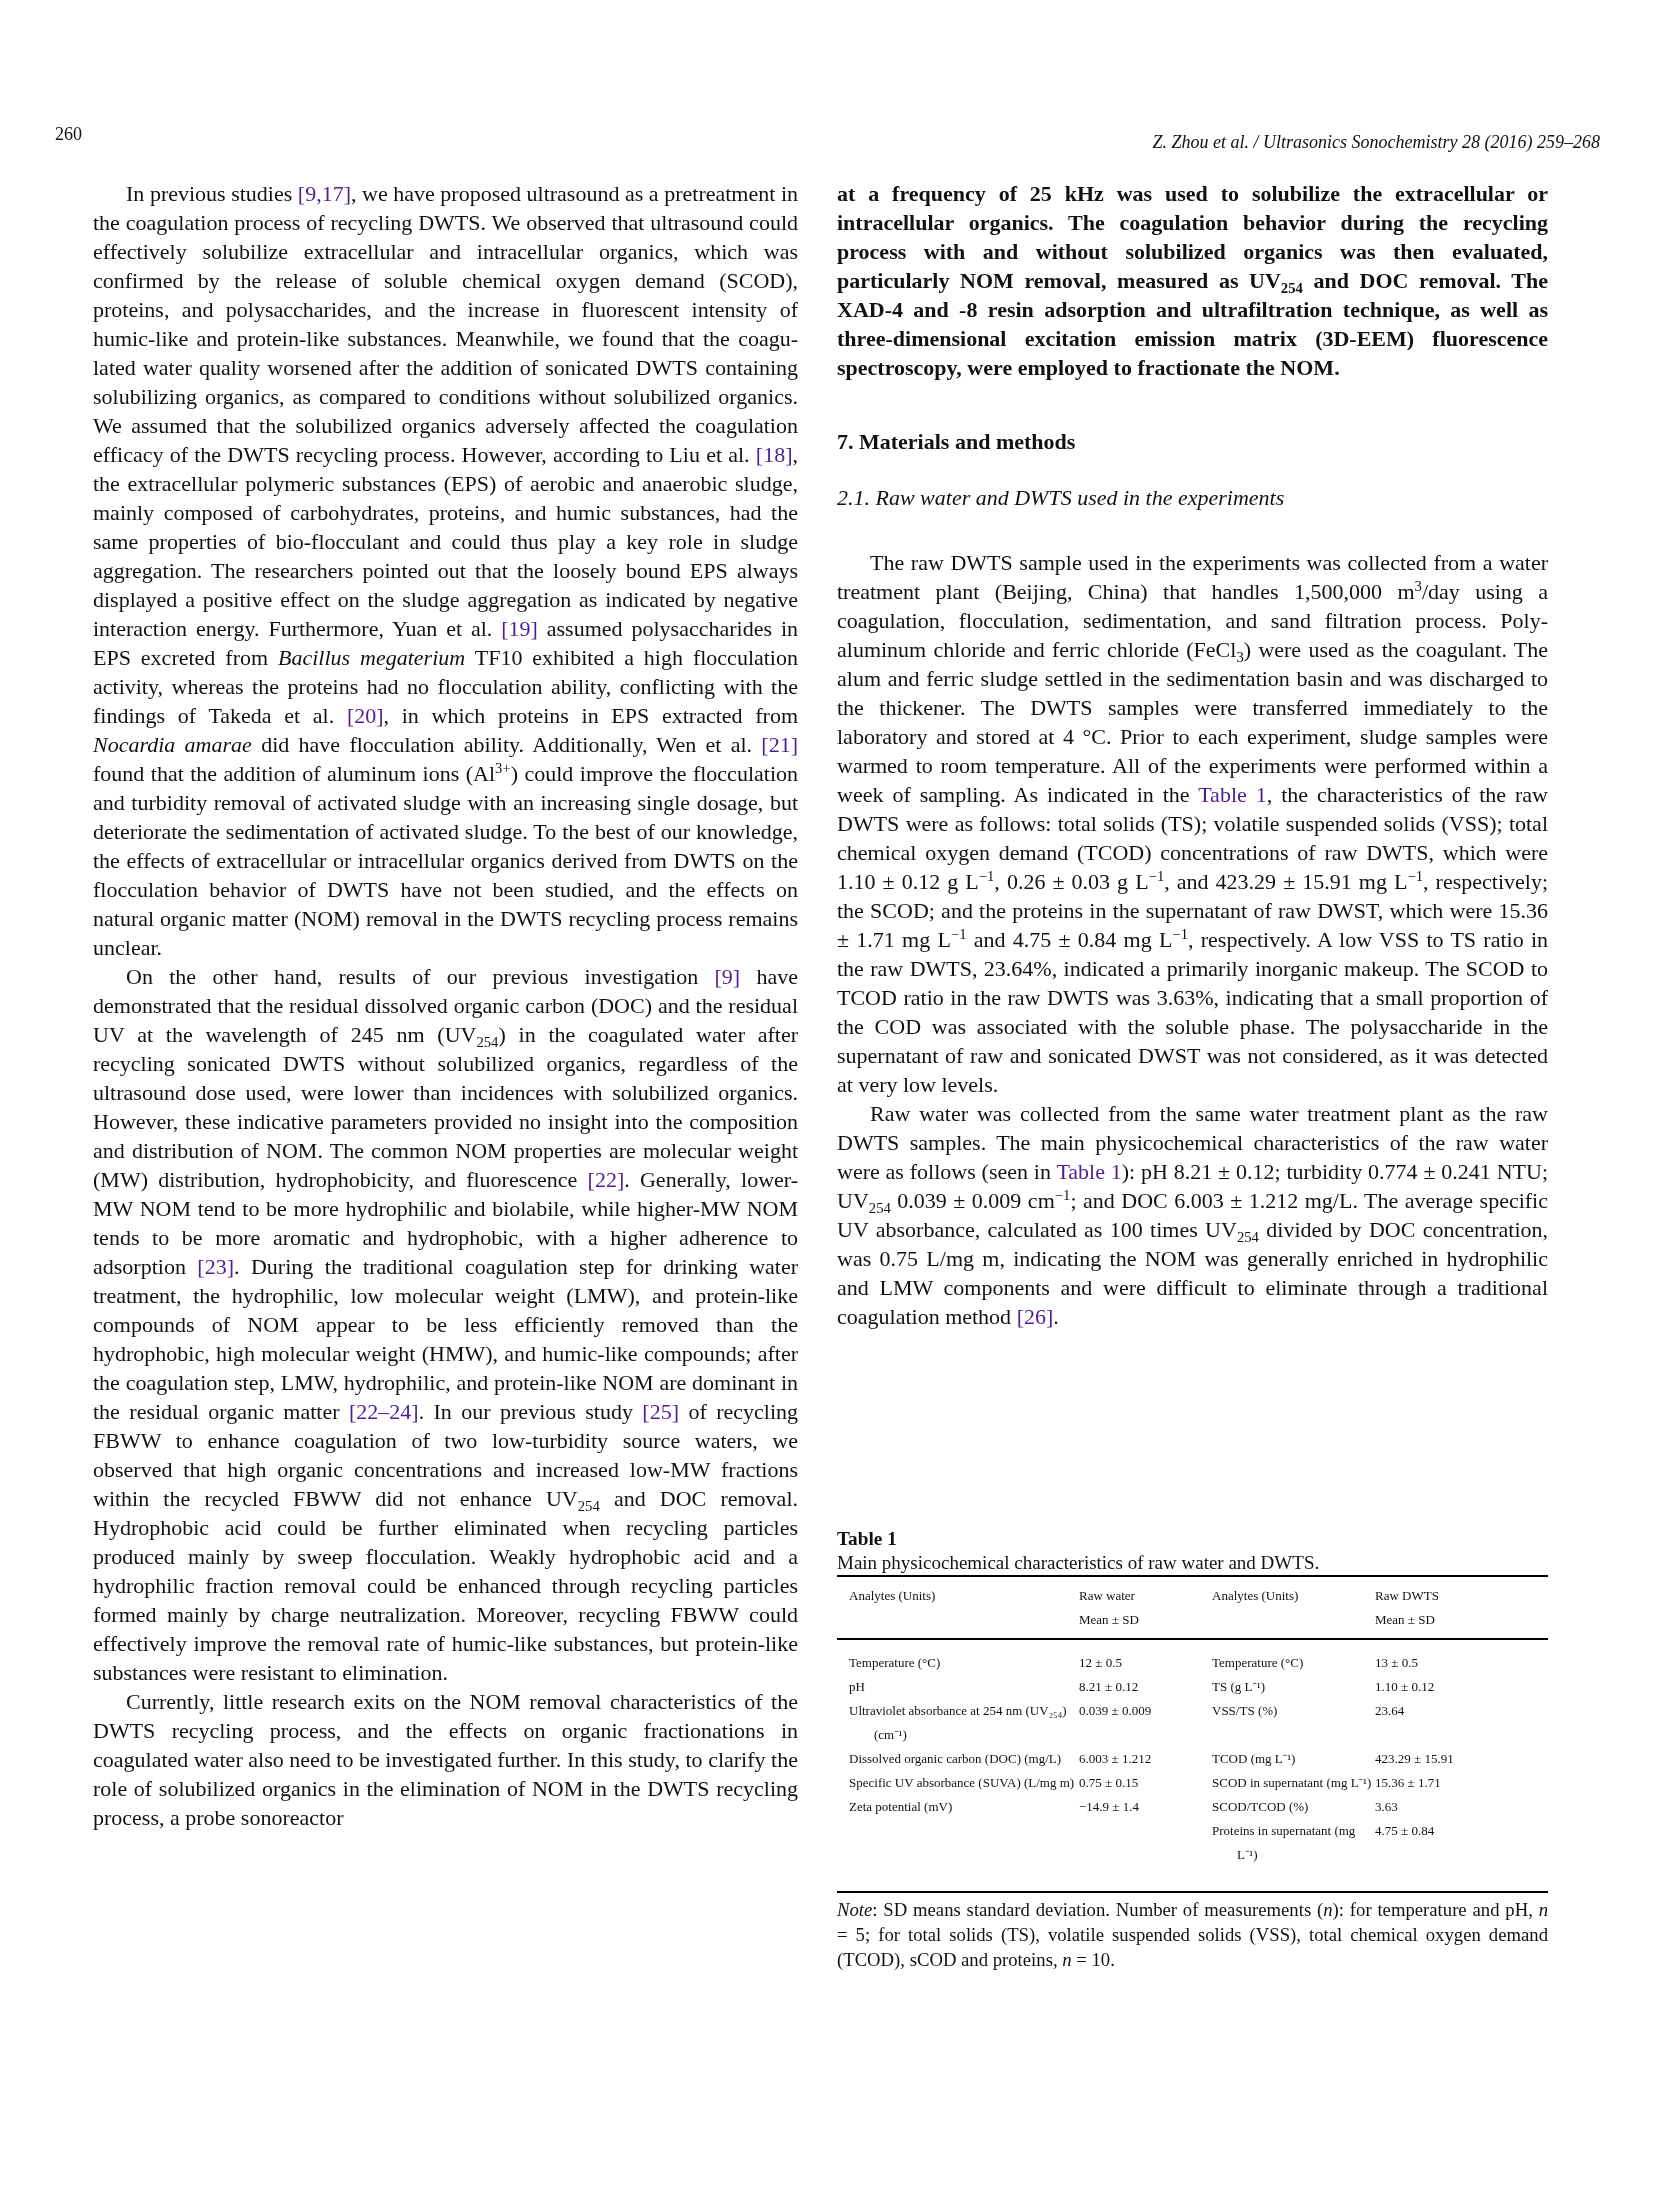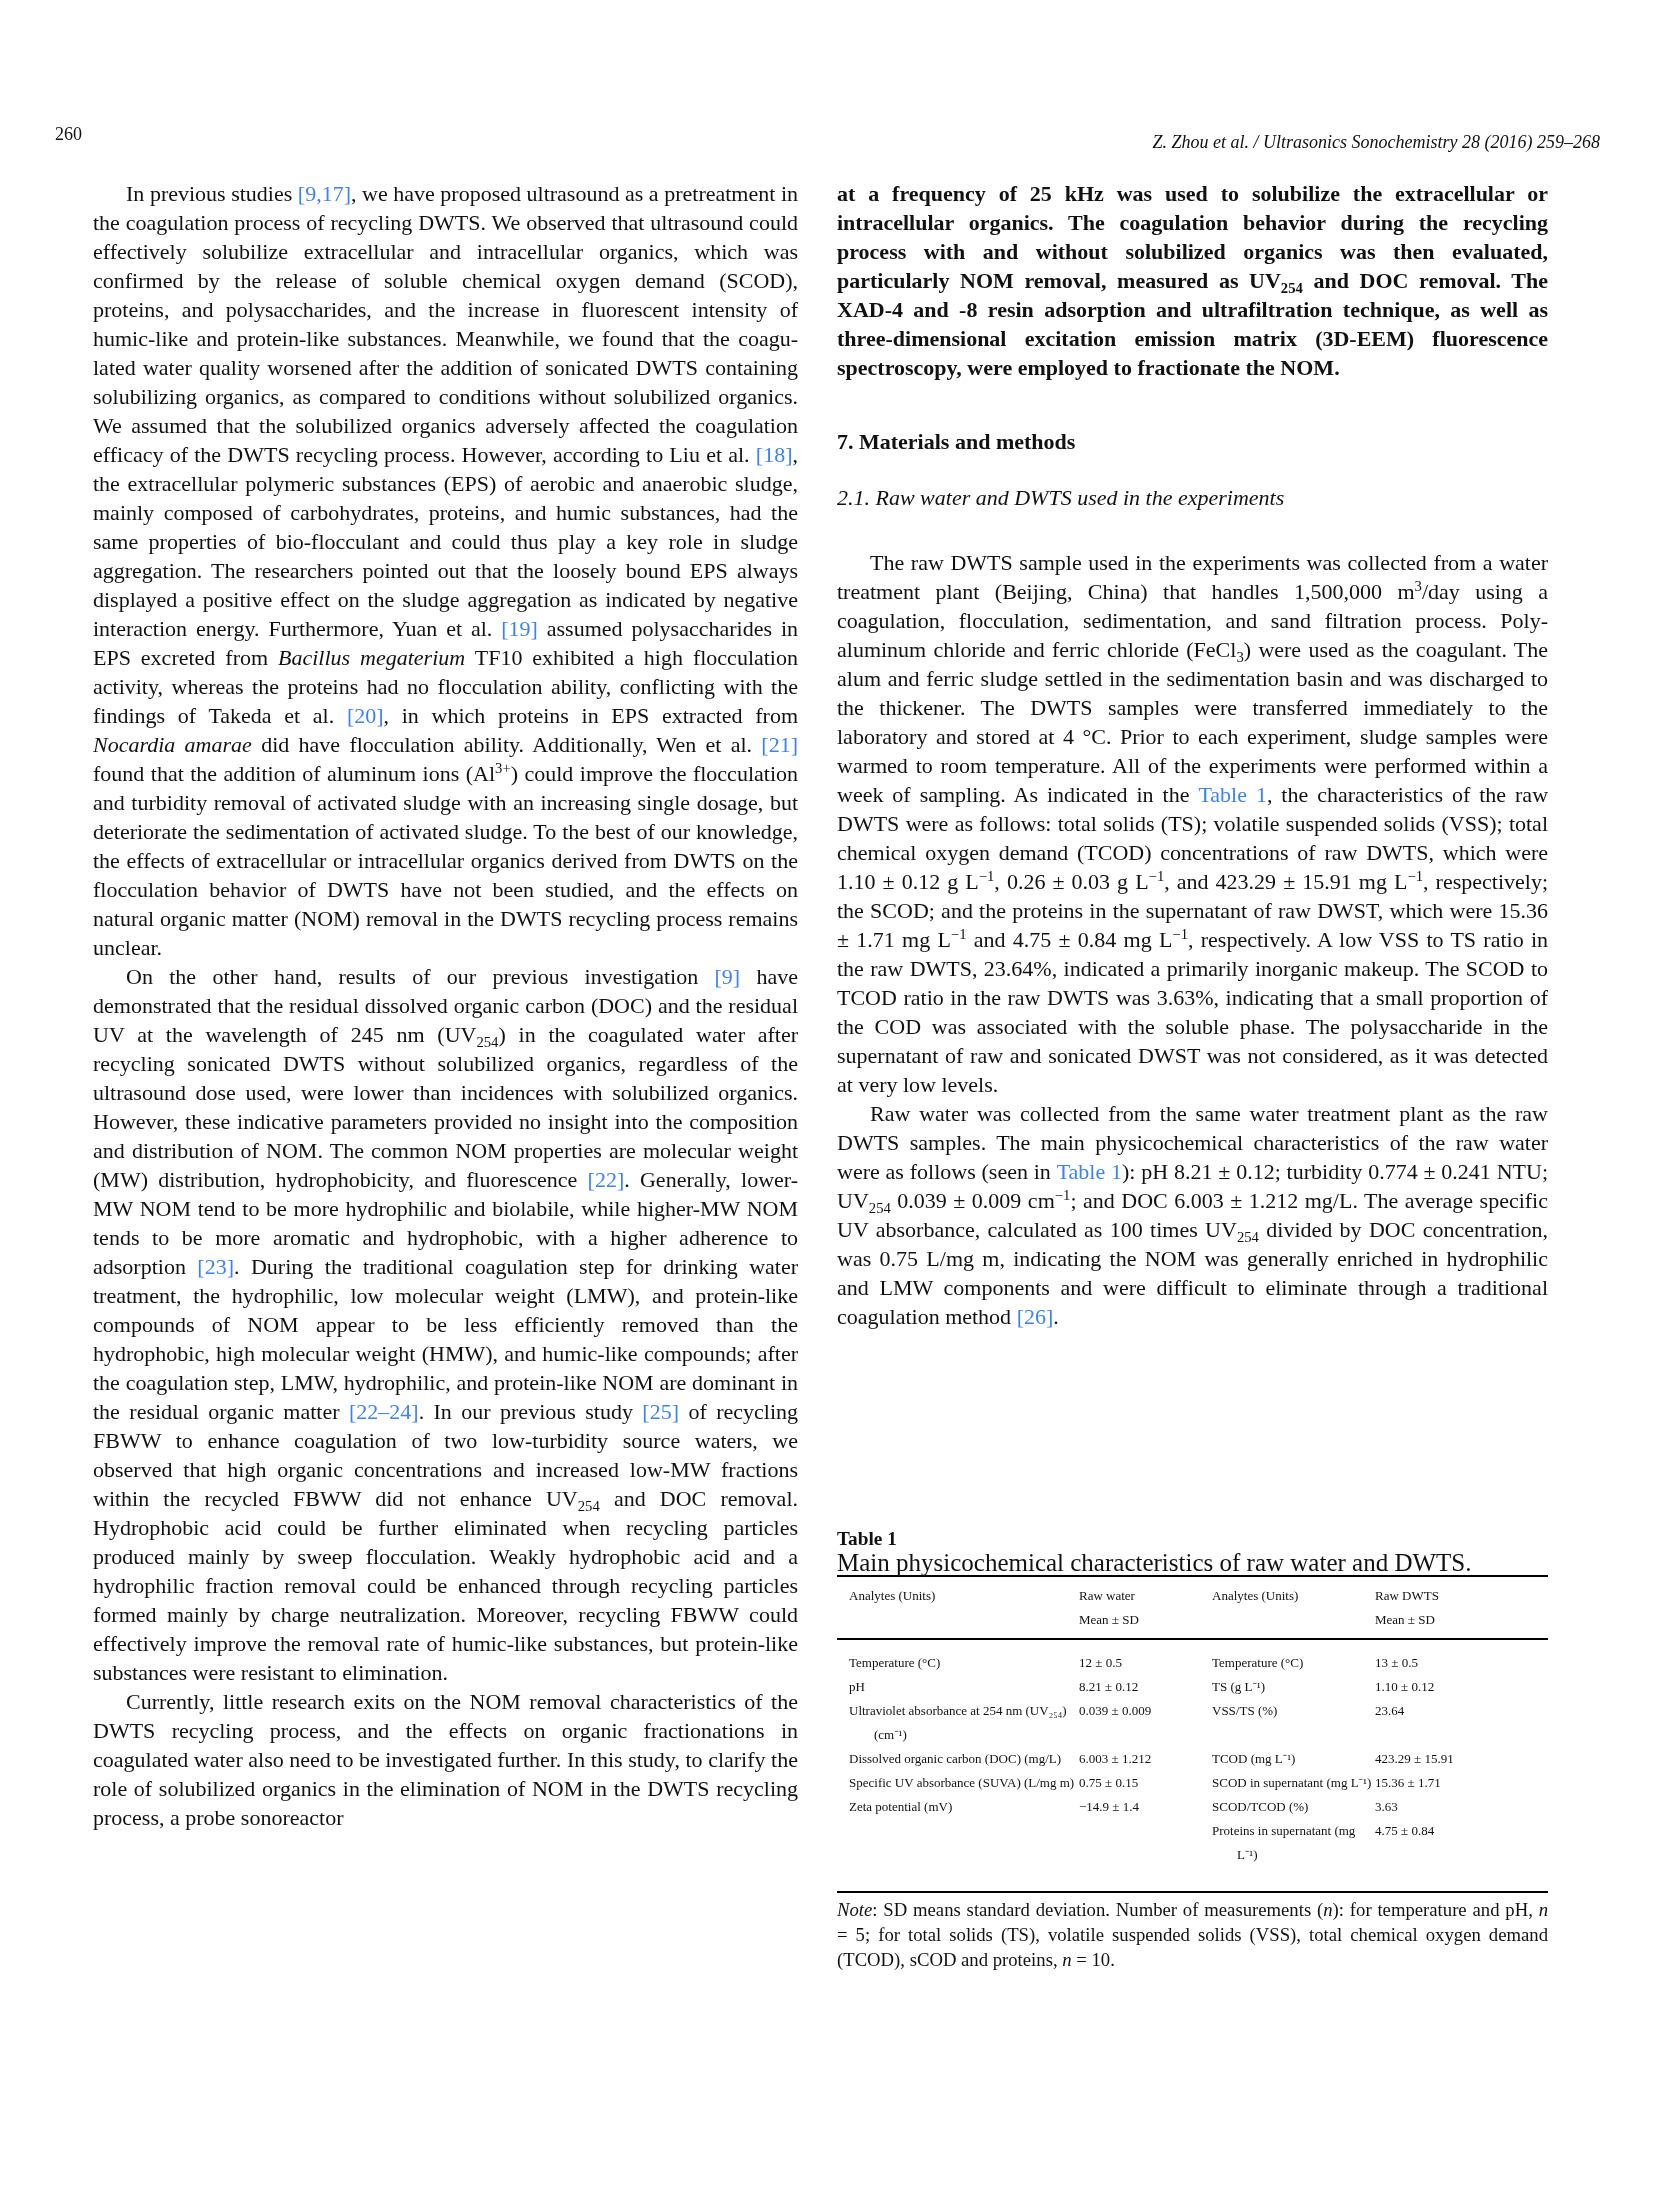--- a/index.html
+++ b/index.html
@@ -8,28 +8,28 @@
   .running-head { position: absolute; top: 124px; left: 0; width: 1654px; height: 27px;
                   font-size: 18px; }
   .page-num { position: absolute; left: 55px; top: 0; }
   .journal { position: absolute; left: 0; width: 1600px; top: 8px; text-align: right; font-style: italic; }
   .col { position: absolute; top: 179px; font-size: 22px; line-height: 29px; text-align: justify;
          hyphens: manual; }
   .col-left { left: 93px; width: 705px; }
   .col-right { left: 837px; width: 711px; }
   p { margin: 0; text-indent: 33px; }
   p.noindent { text-indent: 0; font-weight: bold; }
-  .cite { color: #3b82f6; font-family: Liberation Serif, serif; }
+  .cite { color: #4c1d95; }
   sub, sup { font-size: 14.7px; line-height: 0; }
   h2 { font-size: 22px; font-weight: bold; margin: 45px 0 0 0; line-height: 29px; text-align: left; }
   h3 { font-size: 22px; font-weight: normal; font-style: italic; margin: 27px 0 0 0; line-height: 29px; text-align: left; }
   .subsec-body { margin-top: 36px; }
   .table-block { position: absolute; left: 837px; top: 1527px; width: 711px; }
   .table-label { font-size: 19.3px; font-weight: bold; line-height: 24px; }
-  .table-caption { font-size: 25px; line-height: 24px; }
+  .table-caption { font-size: 19px; line-height: 24px; }
   table { width: 711px; border-collapse: collapse; font-size: 13px; line-height: 24px; }
   thead tr { border-top: 2px solid #000; border-bottom: 2px solid #000; }
   tbody tr:last-child td { padding-bottom: 24px; }
   tbody { border-bottom: 2px solid #000; }
   th { font-weight: normal; text-align: left; vertical-align: top; padding: 6.7px 0 6.7px 0; }
   td { vertical-align: top; padding: 0; }
   td.first-row { padding-top: 10.7px; }
   .c1 { width: 230px; padding-left: 12px; }
   .c2 { width: 133px; }
   .c3 { width: 163px; }

